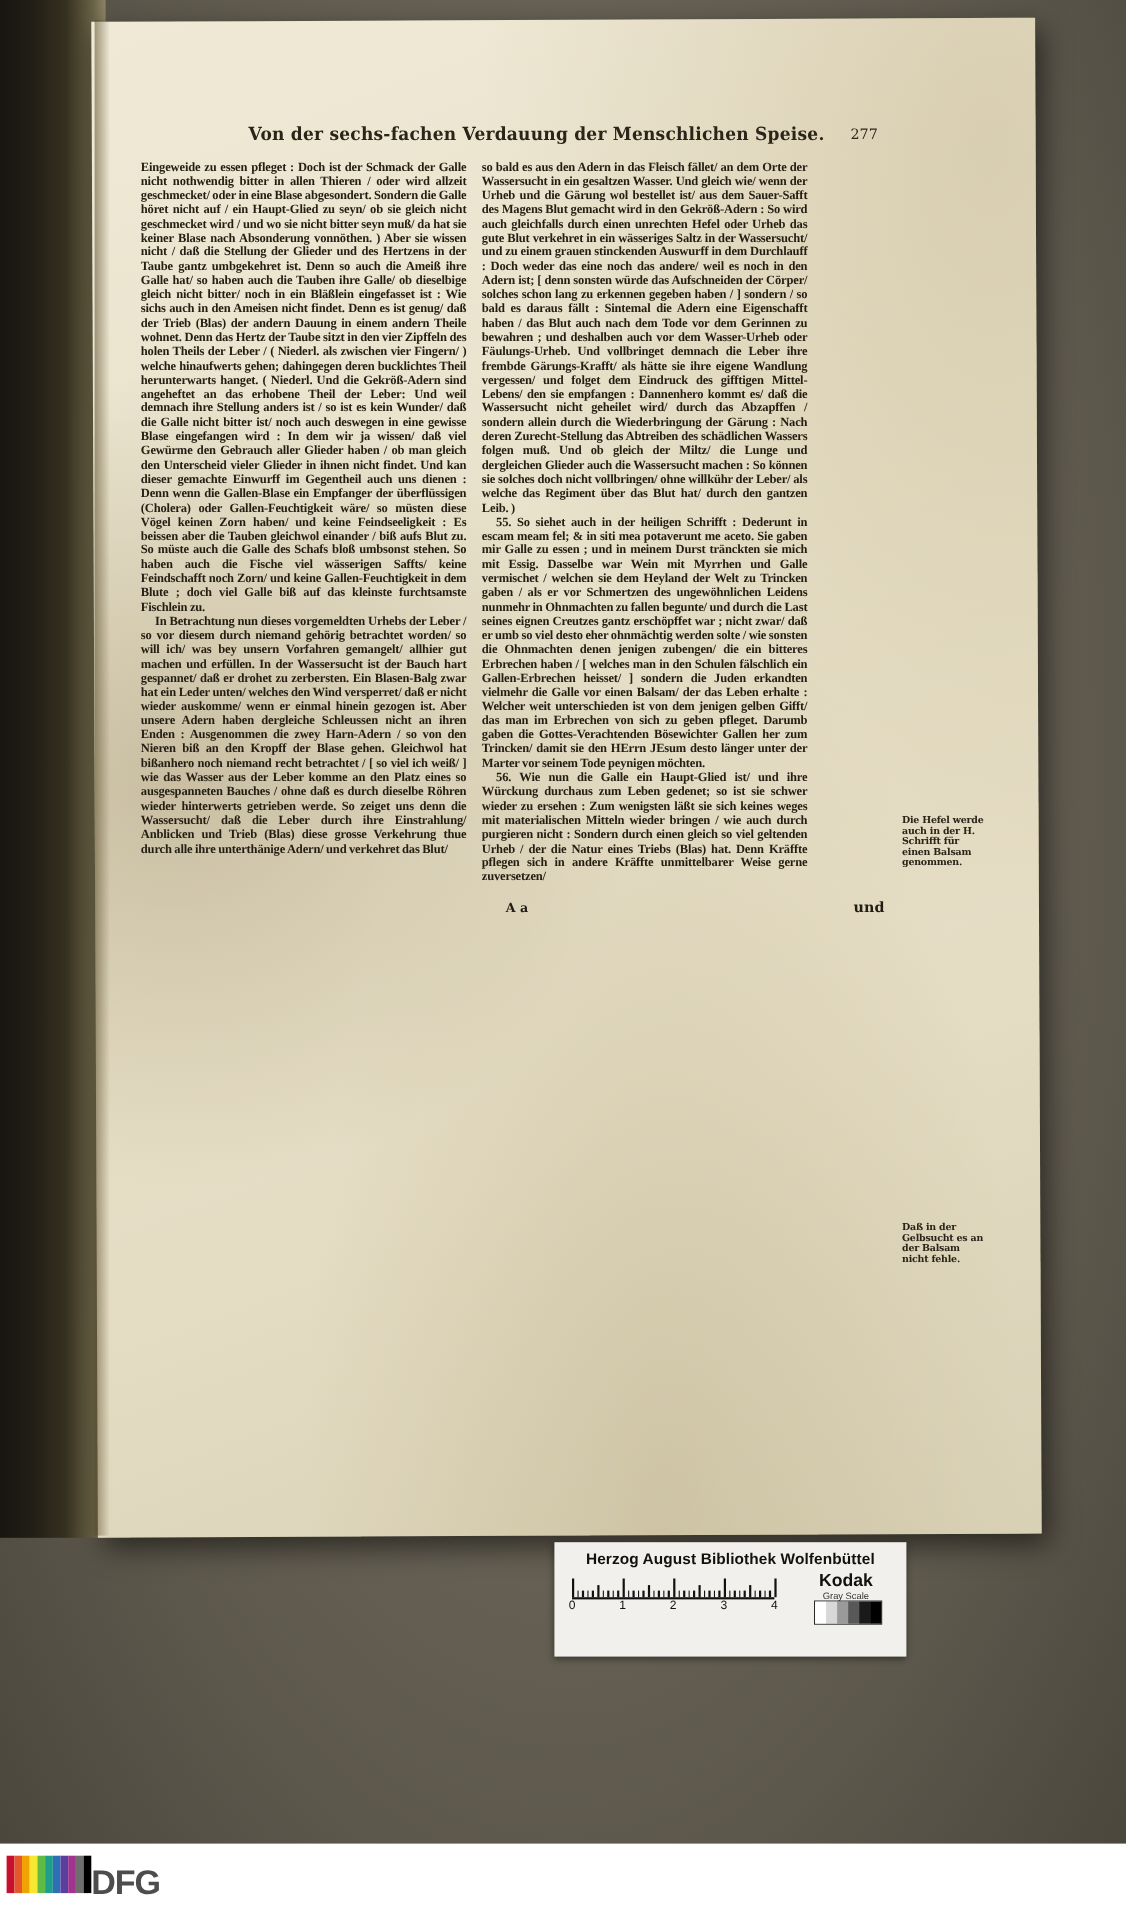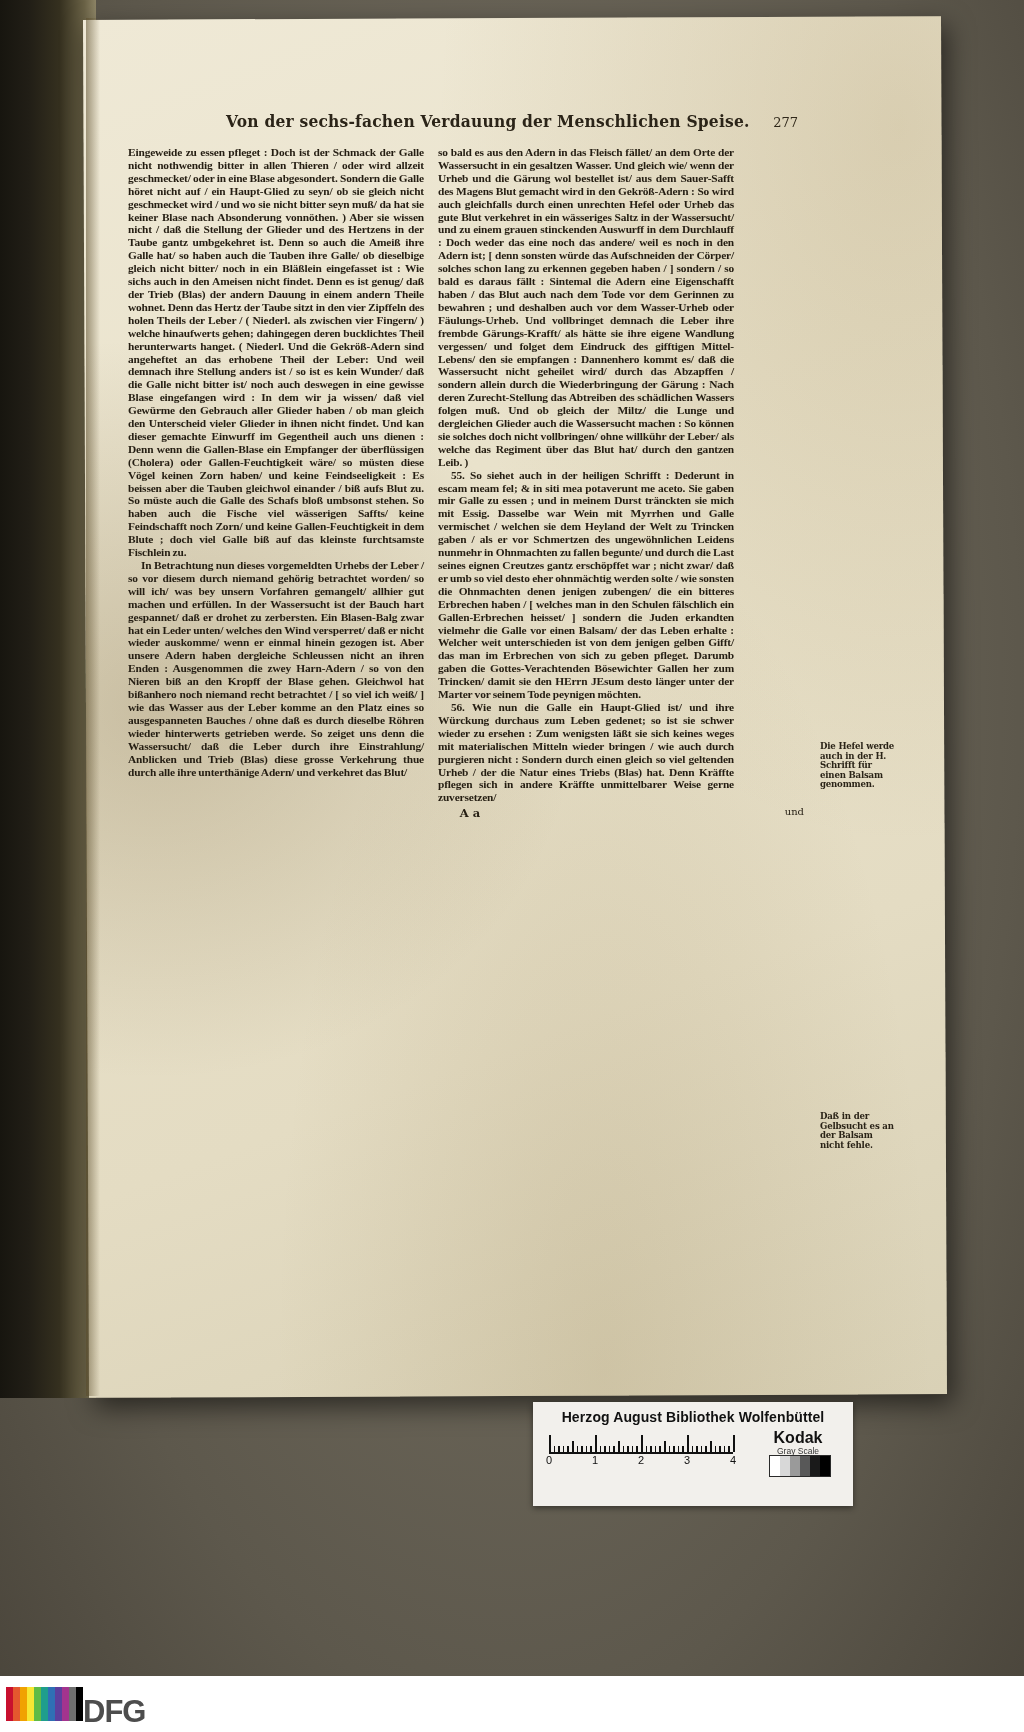--- a/index.html
+++ b/index.html
@@ -58,28 +58,28 @@
   .col p + p{margin-top:0;}
 
   
   .marginals{position:absolute;left:820px;top:112px;width:100px;}
   .mnote{position:absolute;width:78px;font-size:8.6px;line-height:9.6px;
     color:#2a2317;font-family:"DejaVu Serif",serif;font-weight:700;
     letter-spacing:-.2px;}
   .mnote.n1{top:630px;}
   .mnote.n2{top:1000px;}
 
-  .catchline{position:relative;margin-top:2px;height:16px;}
+  .catchline{position:relative;margin-top:14px;height:16px;}
   .sig{position:absolute;left:50%;transform:translateX(-50%);
     font-size:11.5px;color:#241d12;font-family:"DejaVu Serif",serif;font-weight:700;}
-  .catch{position:absolute;right:8px;font-size:10px;color:#241d12;
-    font-family:"DejaVu Serif",serif;font-weight:400;}
-
-  
-  .target{position:absolute;left:533px;top:1402px;width:320px;height:104px;
+  .catch{position:absolute;right:8px;font-size:13px;color:#241d12;
+    font-family:"DejaVu Serif",serif;font-weight:700;}
+
+  
+  .target{position:absolute;left:504px;top:1402px;width:320px;height:104px;
     background:#f2f0ec;box-shadow:0 2px 6px rgba(0,0,0,.45);}
   .target .tlabel{text-align:center;font-family:"Liberation Sans",sans-serif;
     font-weight:700;font-size:14px;color:#111;padding-top:7px;letter-spacing:.1px;}
   .target .tbody{position:relative;height:66px;}
   .ruler{position:absolute;left:16px;top:8px;width:184px;height:34px;}
   .ruler .ticks{position:relative;height:19px;border-bottom:2px solid #111;}
   .ruler .ticks i{position:absolute;bottom:0;width:1.6px;background:#111;}
   .ruler .nums{position:relative;height:14px;}
   .ruler .nums span{position:absolute;top:0;font-family:"Liberation Sans",sans-serif;
     font-size:11px;color:#111;transform:translateX(-50%);}

